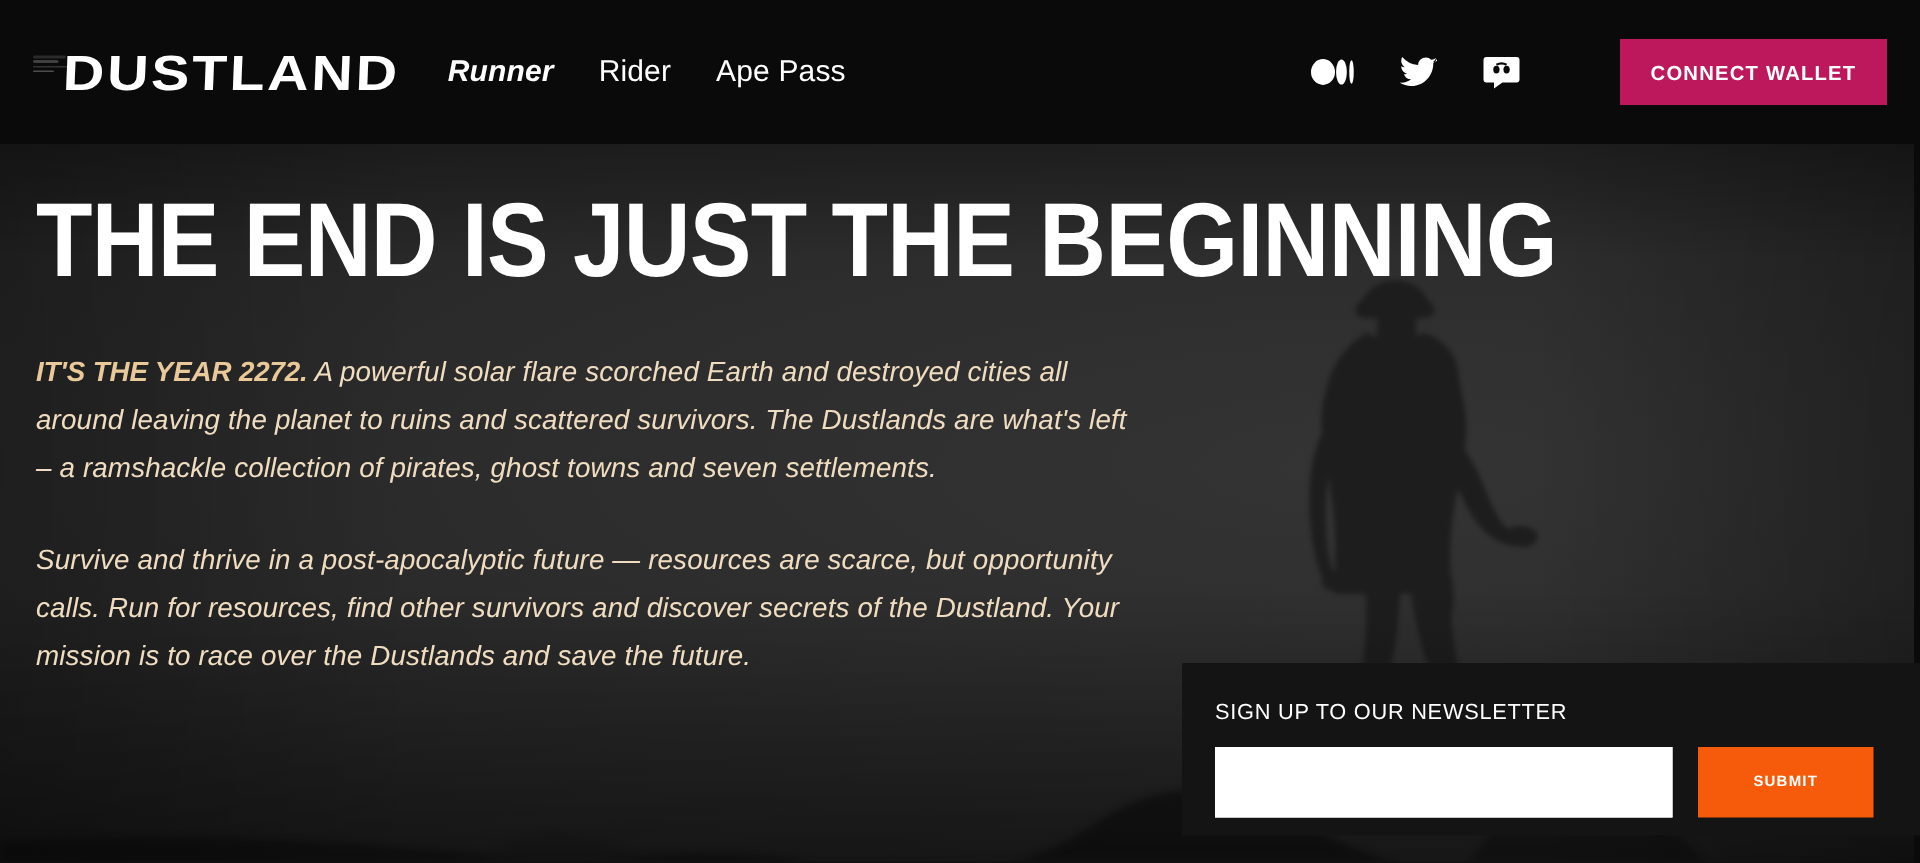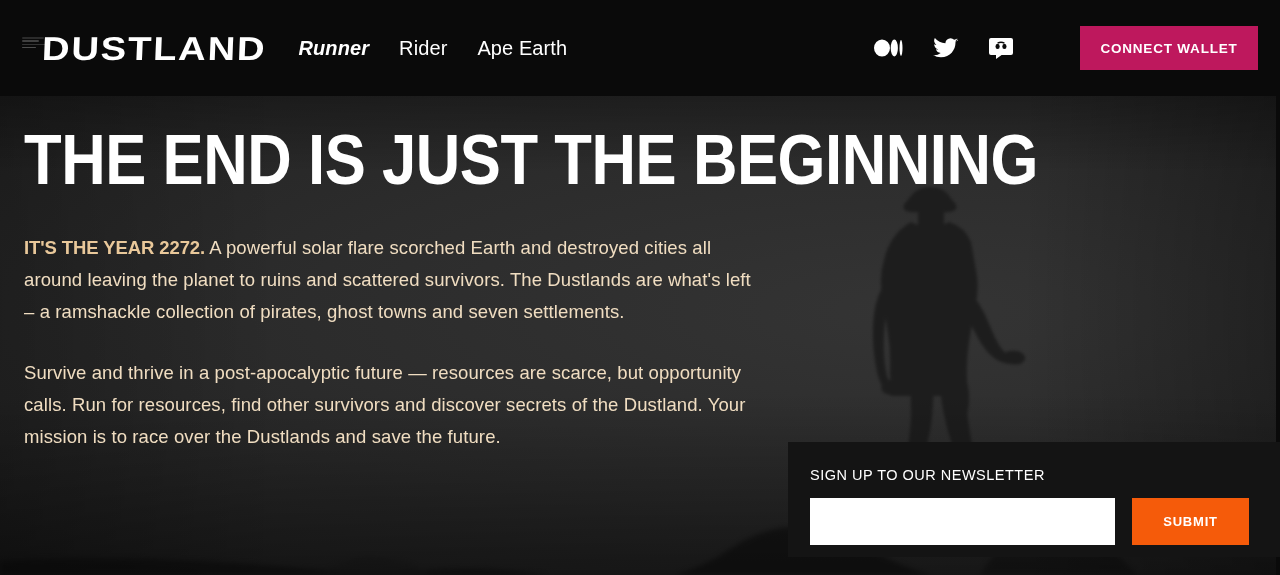--- a/index.html
+++ b/index.html
@@ -162,20 +162,21 @@
     white-space:nowrap;
   }
 
   .para {
     margin-top:40px;
     font-size:18.5px;
     line-height:32px;
     color:#f0ddc1;
     letter-spacing:.1px;
     max-width:740px;
+    font-style:italic;
   }
   .para.second { margin-top:29px; }
   .intro-bold {
     font-weight:700;
     color:#e9c89a;
     letter-spacing:-0.1px;
   }
 
   
   .newsletter {
@@ -203,21 +204,21 @@
     font-size:15px;
     padding:0 10px;
     color:#111;
     font-family:"Liberation Sans", sans-serif;
   }
   .btn-submit {
     width:117px; height:47px;
     background:#f55b0a;
     color:#ffffff;
     border:none;
-    font-size:13px;
+    font-size:10px;
     font-weight:700;
     letter-spacing:.8px;
     cursor:pointer;
     display:flex; align-items:center; justify-content:center;
     white-space:nowrap;
   }
 </style>
 </head>
 <body>
 
@@ -231,21 +232,21 @@
           <i></i>
           <i></i>
           <i></i>
       </span>
       <span class="logo-text">DUSTLAND</span>
     </div>
 
     <nav class="nav">
       <a href="#" class="active">Runner</a>
       <a href="#">Rider</a>
-      <a href="#">Ape Earth</a>
+      <a href="#">Ape Pass</a>
     </nav>
 
     <div class="header-right">
 
       <div class="socials">
         <span class="social">
           <svg width="30" height="18" viewBox="0 0 30 18">
             <ellipse cx="8" cy="9" rx="8" ry="8.6" fill="#fff"></ellipse>
             <ellipse cx="20.3" cy="9" rx="3.6" ry="8.4" fill="#fff"></ellipse>
             <ellipse cx="27" cy="9" rx="1.5" ry="7.9" fill="#fff"></ellipse>

